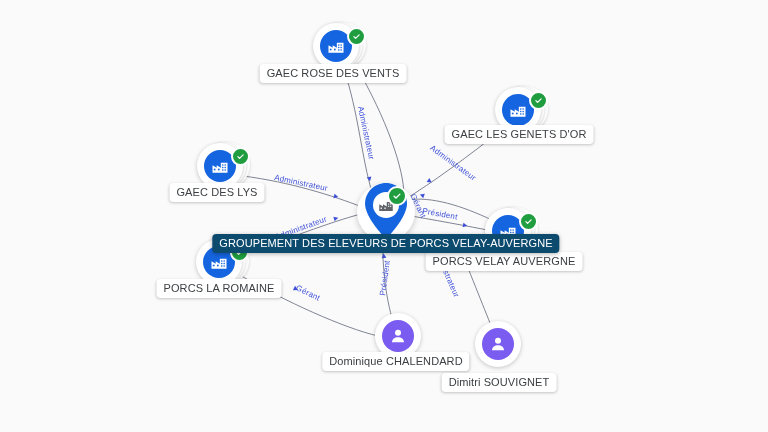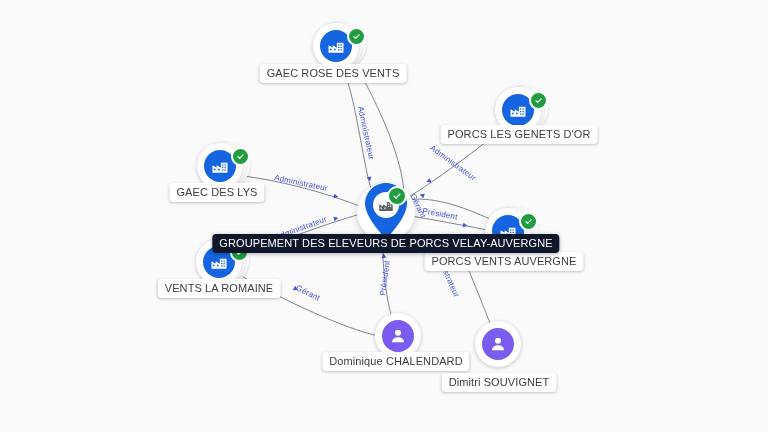--- a/index.html
+++ b/index.html
@@ -51,21 +51,21 @@
   .pin-badge{position:absolute;width:16px;height:16px;border-radius:50%;
              background:#1f9d3f;border:2px solid #fff;left:31px;top:4px;
              display:flex;align-items:center;justify-content:center;}
 
   
   .label{position:absolute;transform:translate(-50%,0);
          background:#fff;color:#3c4043;
          font-size:11px;line-height:13px;letter-spacing:.1px;
          padding:3px 7px;border-radius:4px;white-space:nowrap;
          box-shadow:0 1px 3px rgba(0,0,0,.22);}
-  .label.selected{background:#0f172a;color:#fff;font-size:11px;
+  .label.selected{background:#0c4a6e;color:#fff;font-size:11px;
                   box-shadow:0 1px 4px rgba(0,0,0,.3);}
 
   
   .elabel{position:absolute;transform-origin:center center;
           color:#3f51d8;font-size:8px;letter-spacing:.2px;
           white-space:nowrap;pointer-events:none;}
 </style>
 </head>
 <body>
 
@@ -263,19 +263,19 @@
           <circle cx="12" cy="8.2" r="3.6" fill="#ffffff"></circle>
           <path d="M4.8 19.5c0-3.8 3.3-6.1 7.2-6.1s7.2 2.3 7.2 6.1z" fill="#ffffff"></path>
         </svg>
       </div>
     </div>
   </div>
 
 <div id="node-label-layer">
     <div class="label selected" style="left: 386px; top: 234px; z-index: 9;">GROUPEMENT DES ELEVEURS DE PORCS VELAY-AUVERGNE</div>
     <div class="label" style="left: 333px; top: 64px; z-index: 7;">GAEC ROSE DES VENTS</div>
-    <div class="label" style="left: 519px; top: 125px; z-index: 7;">PORCS LES GENETS D'OR</div>
+    <div class="label" style="left: 519px; top: 125px; z-index: 7;">GAEC LES GENETS D'OR</div>
     <div class="label" style="left: 217px; top: 183px; z-index: 7;">GAEC DES LYS</div>
-    <div class="label" style="left: 219px; top: 279px; z-index: 7;">VENTS LA ROMAINE</div>
-    <div class="label" style="left: 504px; top: 252px; z-index: 7;">PORCS VENTS AUVERGNE</div>
+    <div class="label" style="left: 219px; top: 279px; z-index: 7;">PORCS LA ROMAINE</div>
+    <div class="label" style="left: 504px; top: 252px; z-index: 7;">PORCS VELAY AUVERGNE</div>
     <div class="label" style="left: 396px; top: 352px; z-index: 7;">Dominique CHALENDARD</div>
     <div class="label" style="left: 499px; top: 373px; z-index: 7;">Dimitri SOUVIGNET</div>
   </div>
 
 </body></html>

